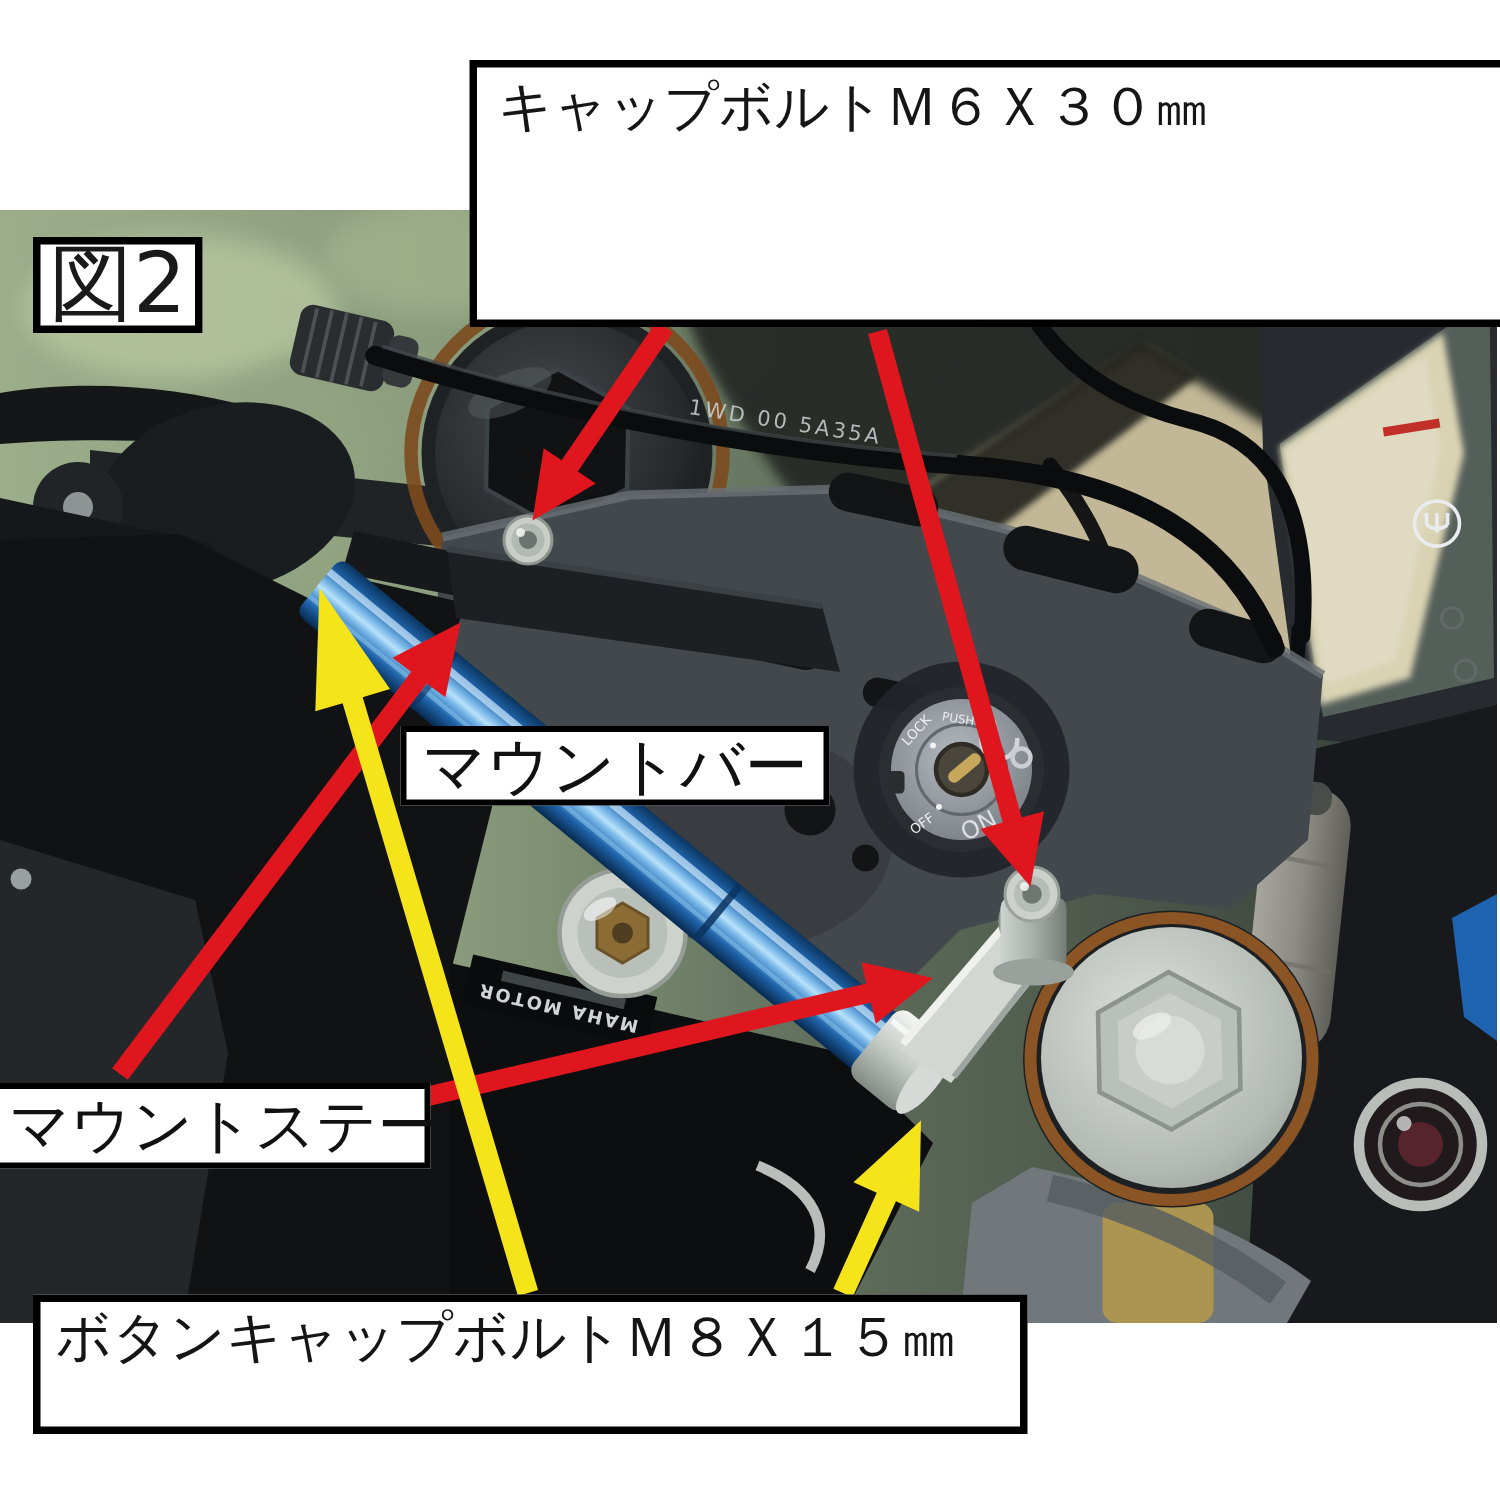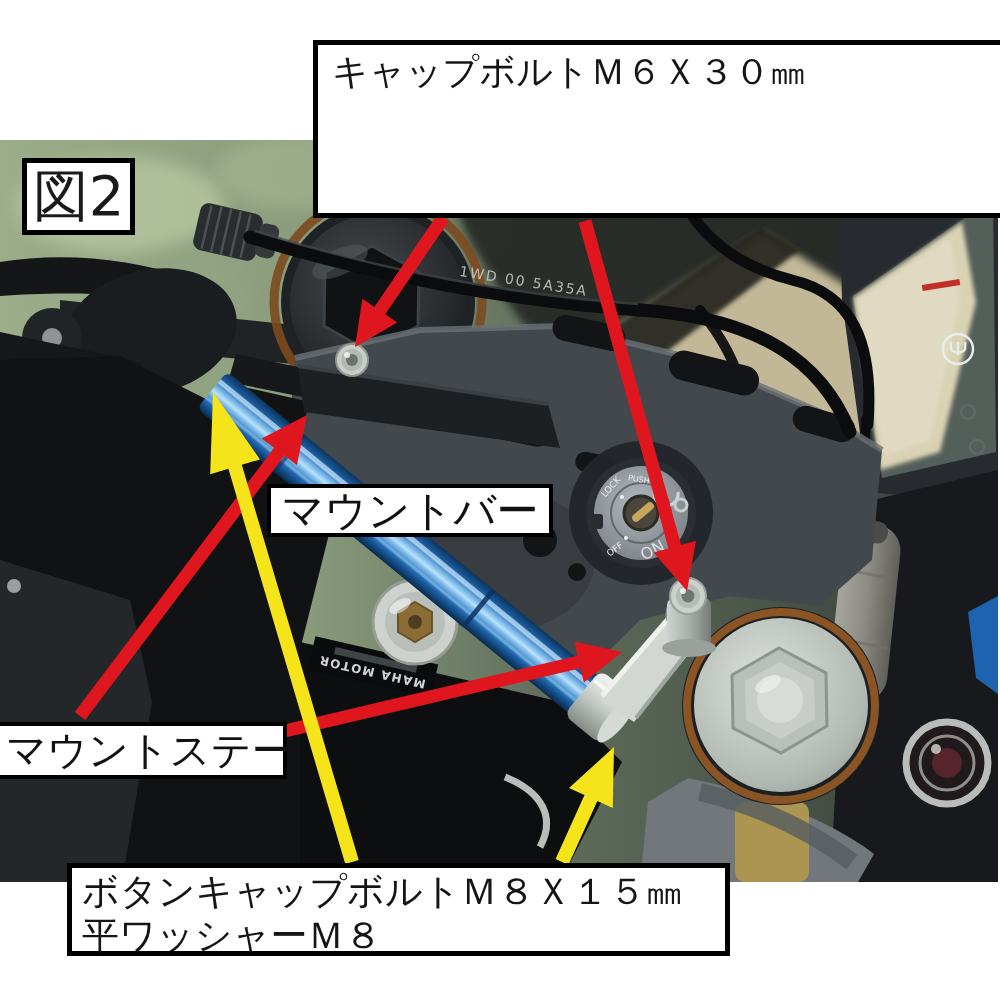--- a/index.html
+++ b/index.html
@@ -17,23 +17,23 @@
   .note-box,.label-box{
     position:absolute;
     background:var(--label-background);
     border:5px solid var(--label-border);
     color:#111;
     z-index:5;
   }
   .note-box{padding:5px 14px;}
   .note-line{font-size:36px;line-height:43px;white-space:nowrap;color:#151515;}
   .top-note{left:313px;top:40px;width:741px;height:178px;}
-  .bottom-note{left:22px;top:863px;width:663px;height:93px;padding:2px 10px;margin-left:45px;}
+  .bottom-note{left:22px;top:863px;width:663px;height:93px;padding:2px 10px;}
   .bottom-note .note-line{font-size:37px;line-height:44px;}
-  .fig-badge{left:22px;top:158px;width:113px;height:77px;
+  .fig-badge{left:22px;top:158px;width:113px;height:64px;
     display:flex;align-items:center;justify-content:center;
     font-size:56px;color:#1a1a1a;}
   .part-label{border-width:4px;display:flex;align-items:center;white-space:nowrap;}
   .mount-bar-label{left:267px;top:484px;width:286px;height:53px;font-size:42px;justify-content:center;align-items:center;}
   .mount-stay-label{left:-10px;top:722px;width:297px;height:57px;font-size:40px;padding-left:12px;}
   .red-arrow{fill:var(--arrow-red);}
   .yellow-arrow{fill:var(--arrow-yellow);}
 </style>
 </head>
 <body>
@@ -311,16 +311,15 @@
   <div class="label-box part-label mount-bar-label">
     <span>マウントバー</span>
   </div>
 
   <div class="label-box part-label mount-stay-label">
     <span>マウントステー</span>
   </div>
 
   <div class="note-box bottom-note">
     <div class="note-line">ボタンキャップボルトＭ８Ｘ１５㎜</div>
-    <div class="note-line">平ワッシャーＭ８</div>
   </div>
 
 </div>
 
 </body></html>

